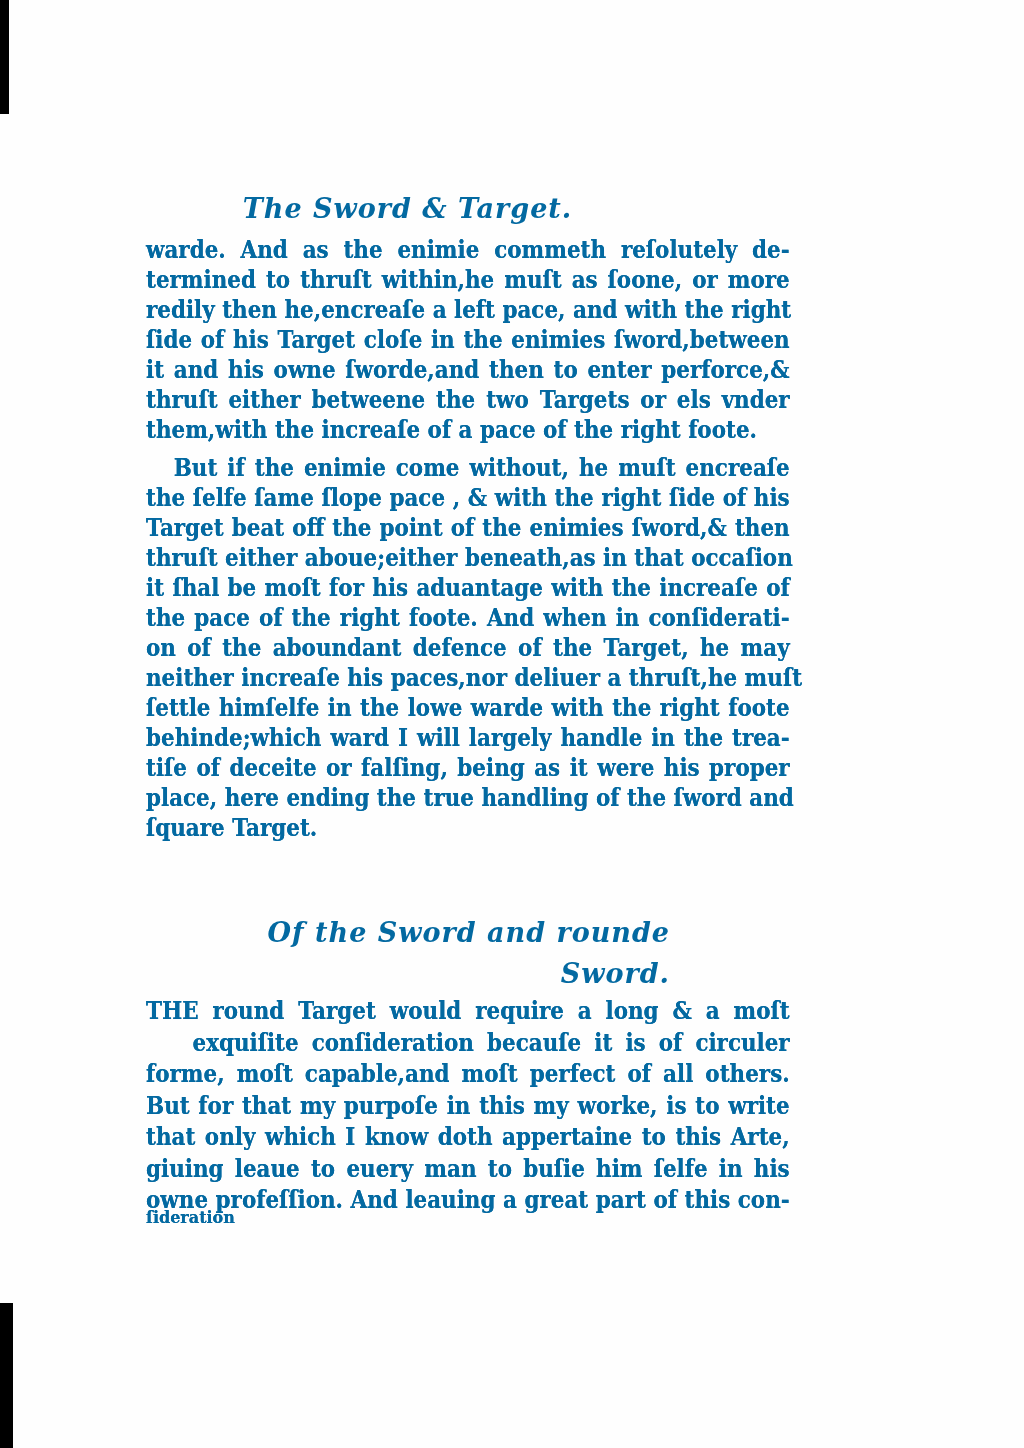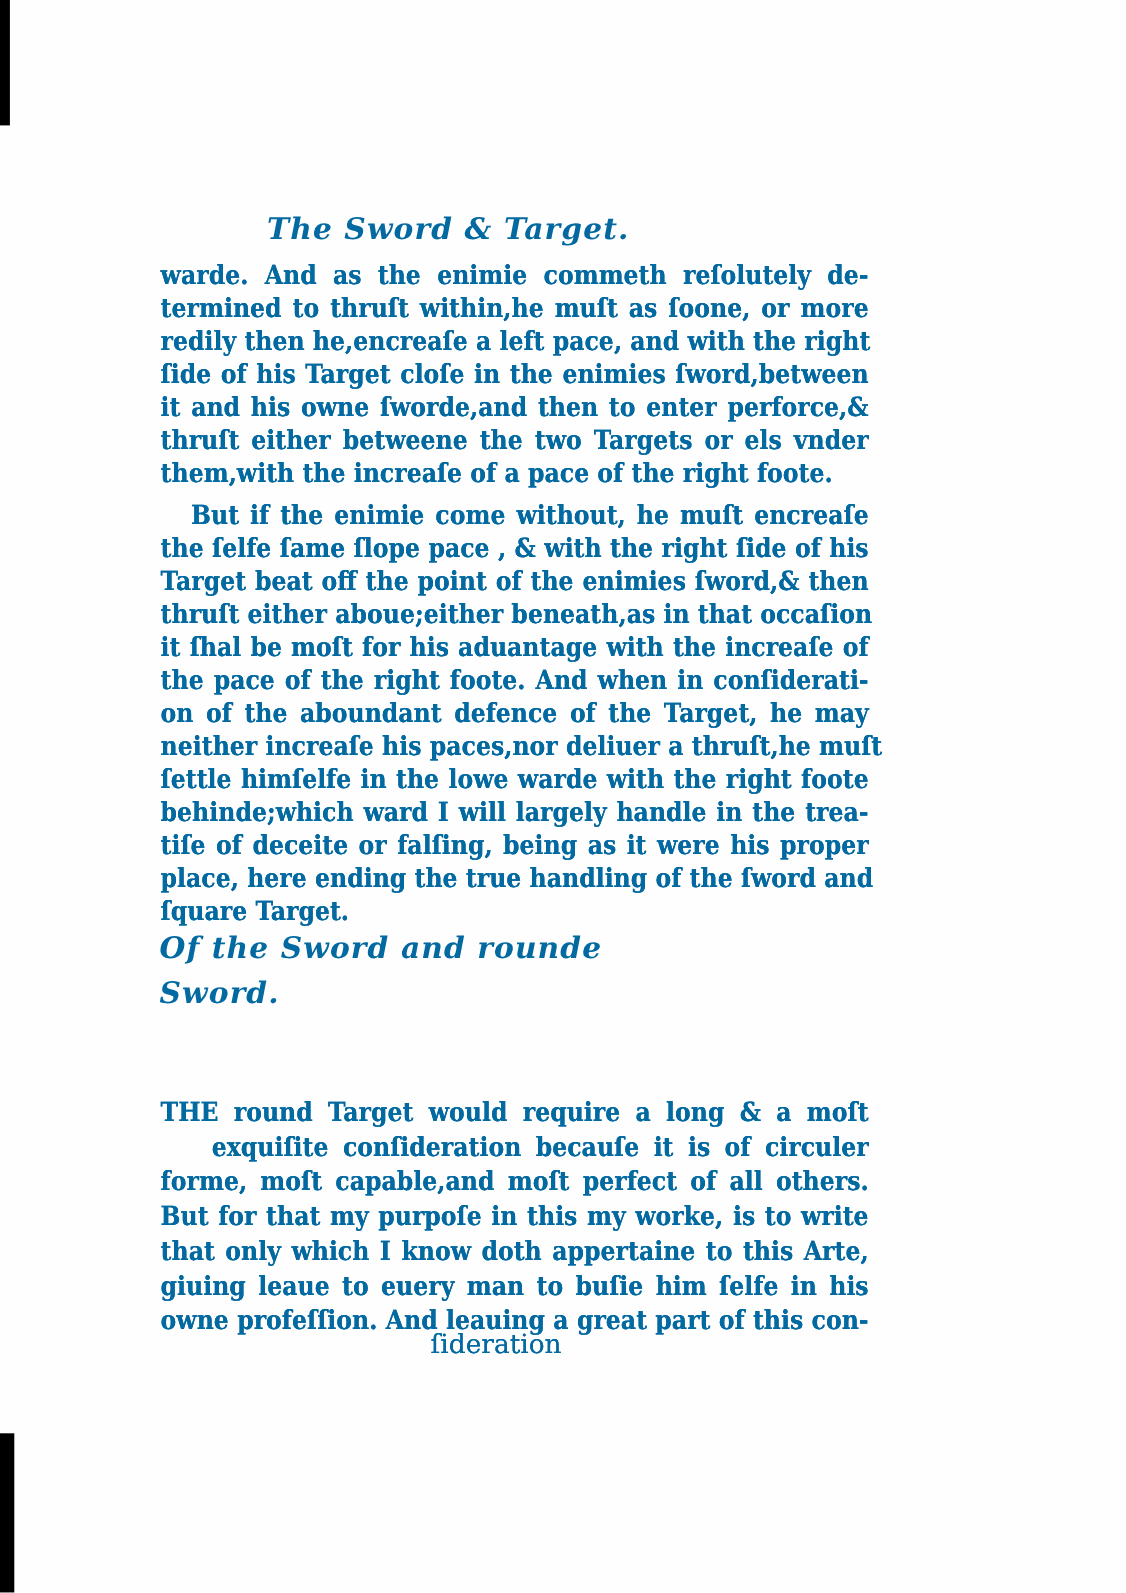--- a/index.html
+++ b/index.html
@@ -46,34 +46,34 @@
     text-align-last: justify;
     white-space: nowrap;
   }
   .para3 .line { height: 31.5px; line-height: 31.5px; }
   .line.indent { text-indent: 31px; }
   .line.indent2 { text-indent: 52px; }
   .line.no-just { text-align-last: left; white-space: nowrap; }
 
   .section-heading {
     position: absolute;
-    top: 842px; left: 145px; width: 525px;
-    text-align: left;
+    top: 912px; left: 145px; width: 525px;
+    text-align: right;
     font-style: italic;
     font-weight: 700;
     font-size: 27px;
     line-height: 41px;
     letter-spacing: 1px;
   }
   .catchword {
     position: absolute;
     top: 1208px; left: 146px; width: 610px;
-    text-align: center;
-    font-weight: 400;
-    font-size: 24px;
+    text-align: left;
+    font-weight: 700;
+    font-size: 16px;
     text-shadow: 0 0 0.5px currentColor;
   }
 </style>
 </head>
 <body>
 
 <div class="page">
 
   <div class="artifact top-left"></div>
   <div class="artifact bottom-left"></div>

